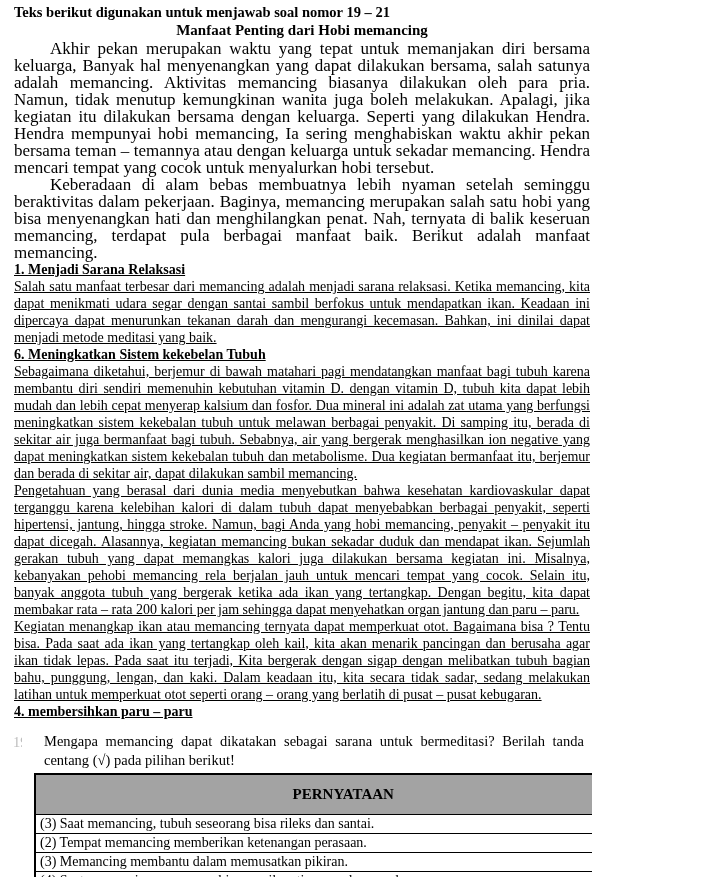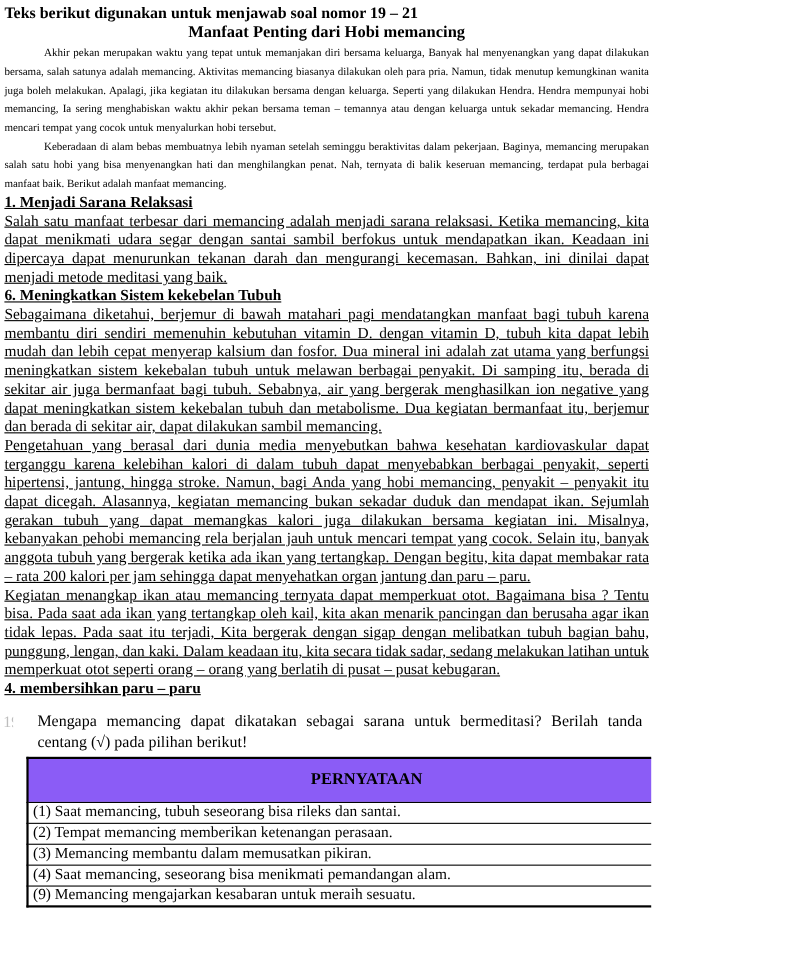--- a/index.html
+++ b/index.html
@@ -6,38 +6,38 @@
   html, body { margin: 0; padding: 0; background: #ffffff; }
   body {
     width: 720px; height: 877px;
     font-family: "Liberation Serif", "DejaVu Serif", serif;
     color: #000;
     overflow: hidden;
   }
   .page {
     position: relative;
     width: 592px; height: 877px;
-    padding: 3px 2px 0 4px;
+    padding: 3px 2px 0 14px;
     background: #ffffff;
     overflow: hidden;
   }
   .header-note {
     font-weight: bold;
     font-size: 14.5px;
     line-height: 18px;
   }
   .doc-title {
     font-weight: bold;
     font-size: 15px;
     line-height: 19px;
     text-align: center;
   }
   .para {
     margin: 0;
-    font-size: 10px;
+    font-size: 17px;
     line-height: 17px;
     text-align: justify;
     text-indent: 36px;
   }
   .section { margin: 0; text-decoration: underline; }
   .sec-heading {
     font-weight: bold;
     font-size: 14px;
     line-height: 17px;
   }
@@ -65,21 +65,21 @@
     border-collapse: collapse;
     margin-left: 20px;
     width: 690px;
     border: 2px solid #000;
   }
   table.answer-table th, table.answer-table td {
     border: 1px solid #000;
     padding: 0 4px;
   }
   th.col-statement {
-    background: #8b5cf6;
+    background: #a3a3a3;
     font-weight: bold;
     font-size: 15px;
     text-align: center;
     height: 40px;
   }
   th.col-check {
     background: #8b5cf6;
     font-weight: bold;
     font-size: 15px;
     text-align: center;
@@ -138,21 +138,21 @@
       <tr>
         <th class="col-statement">PERNYATAAN</th>
         <th class="col-check">
           <div>BENAR</div>
           <div>(√)</div>
         </th>
       </tr>
     </thead>
     <tbody>
       <tr>
-        <td class="cell-statement">(1) Saat memancing, tubuh seseorang bisa rileks dan santai.</td>
+        <td class="cell-statement">(3) Saat memancing, tubuh seseorang bisa rileks dan santai.</td>
         <td class="cell-check"></td>
       </tr>
       <tr>
         <td class="cell-statement">(2) Tempat memancing memberikan ketenangan perasaan.</td>
         <td class="cell-check"></td>
       </tr>
       <tr>
         <td class="cell-statement">(3) Memancing membantu dalam memusatkan pikiran.</td>
         <td class="cell-check"></td>
       </tr>

